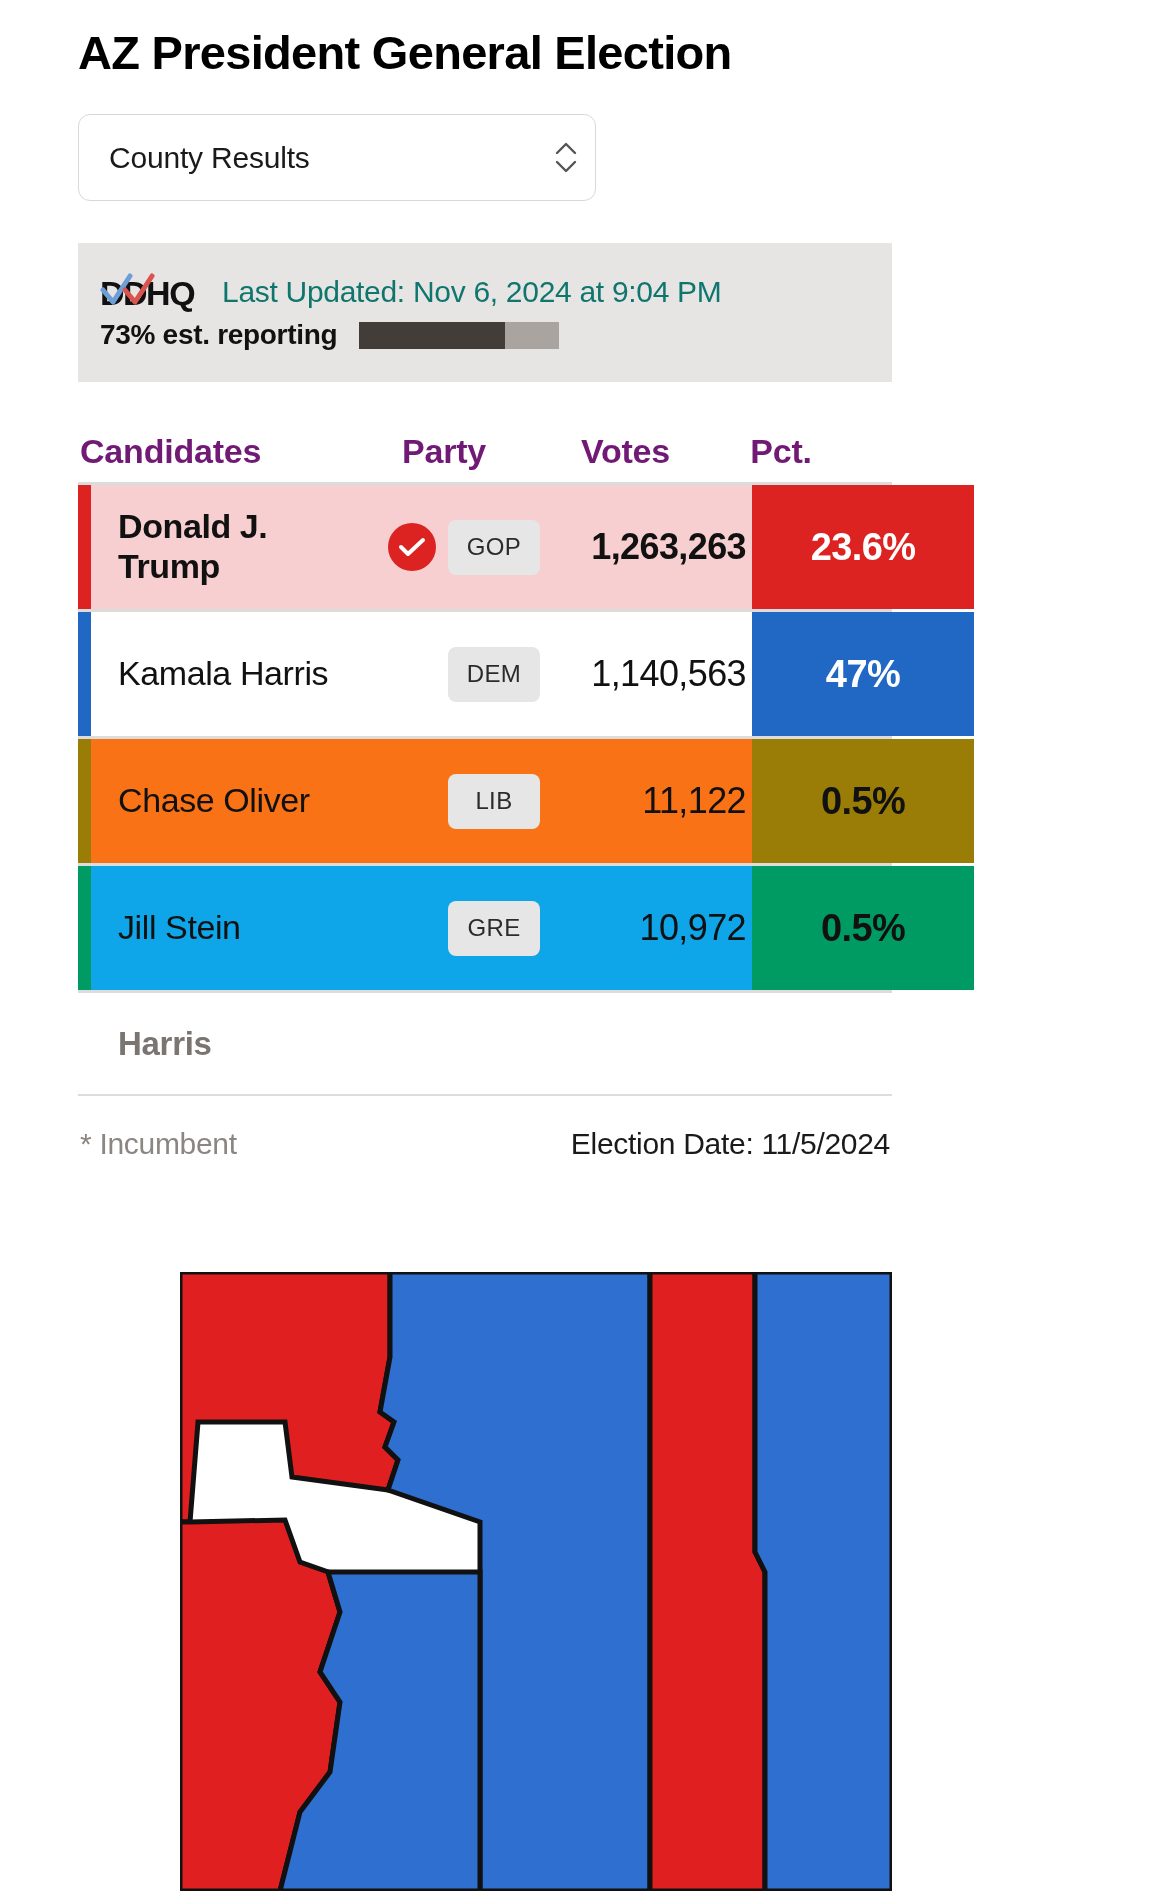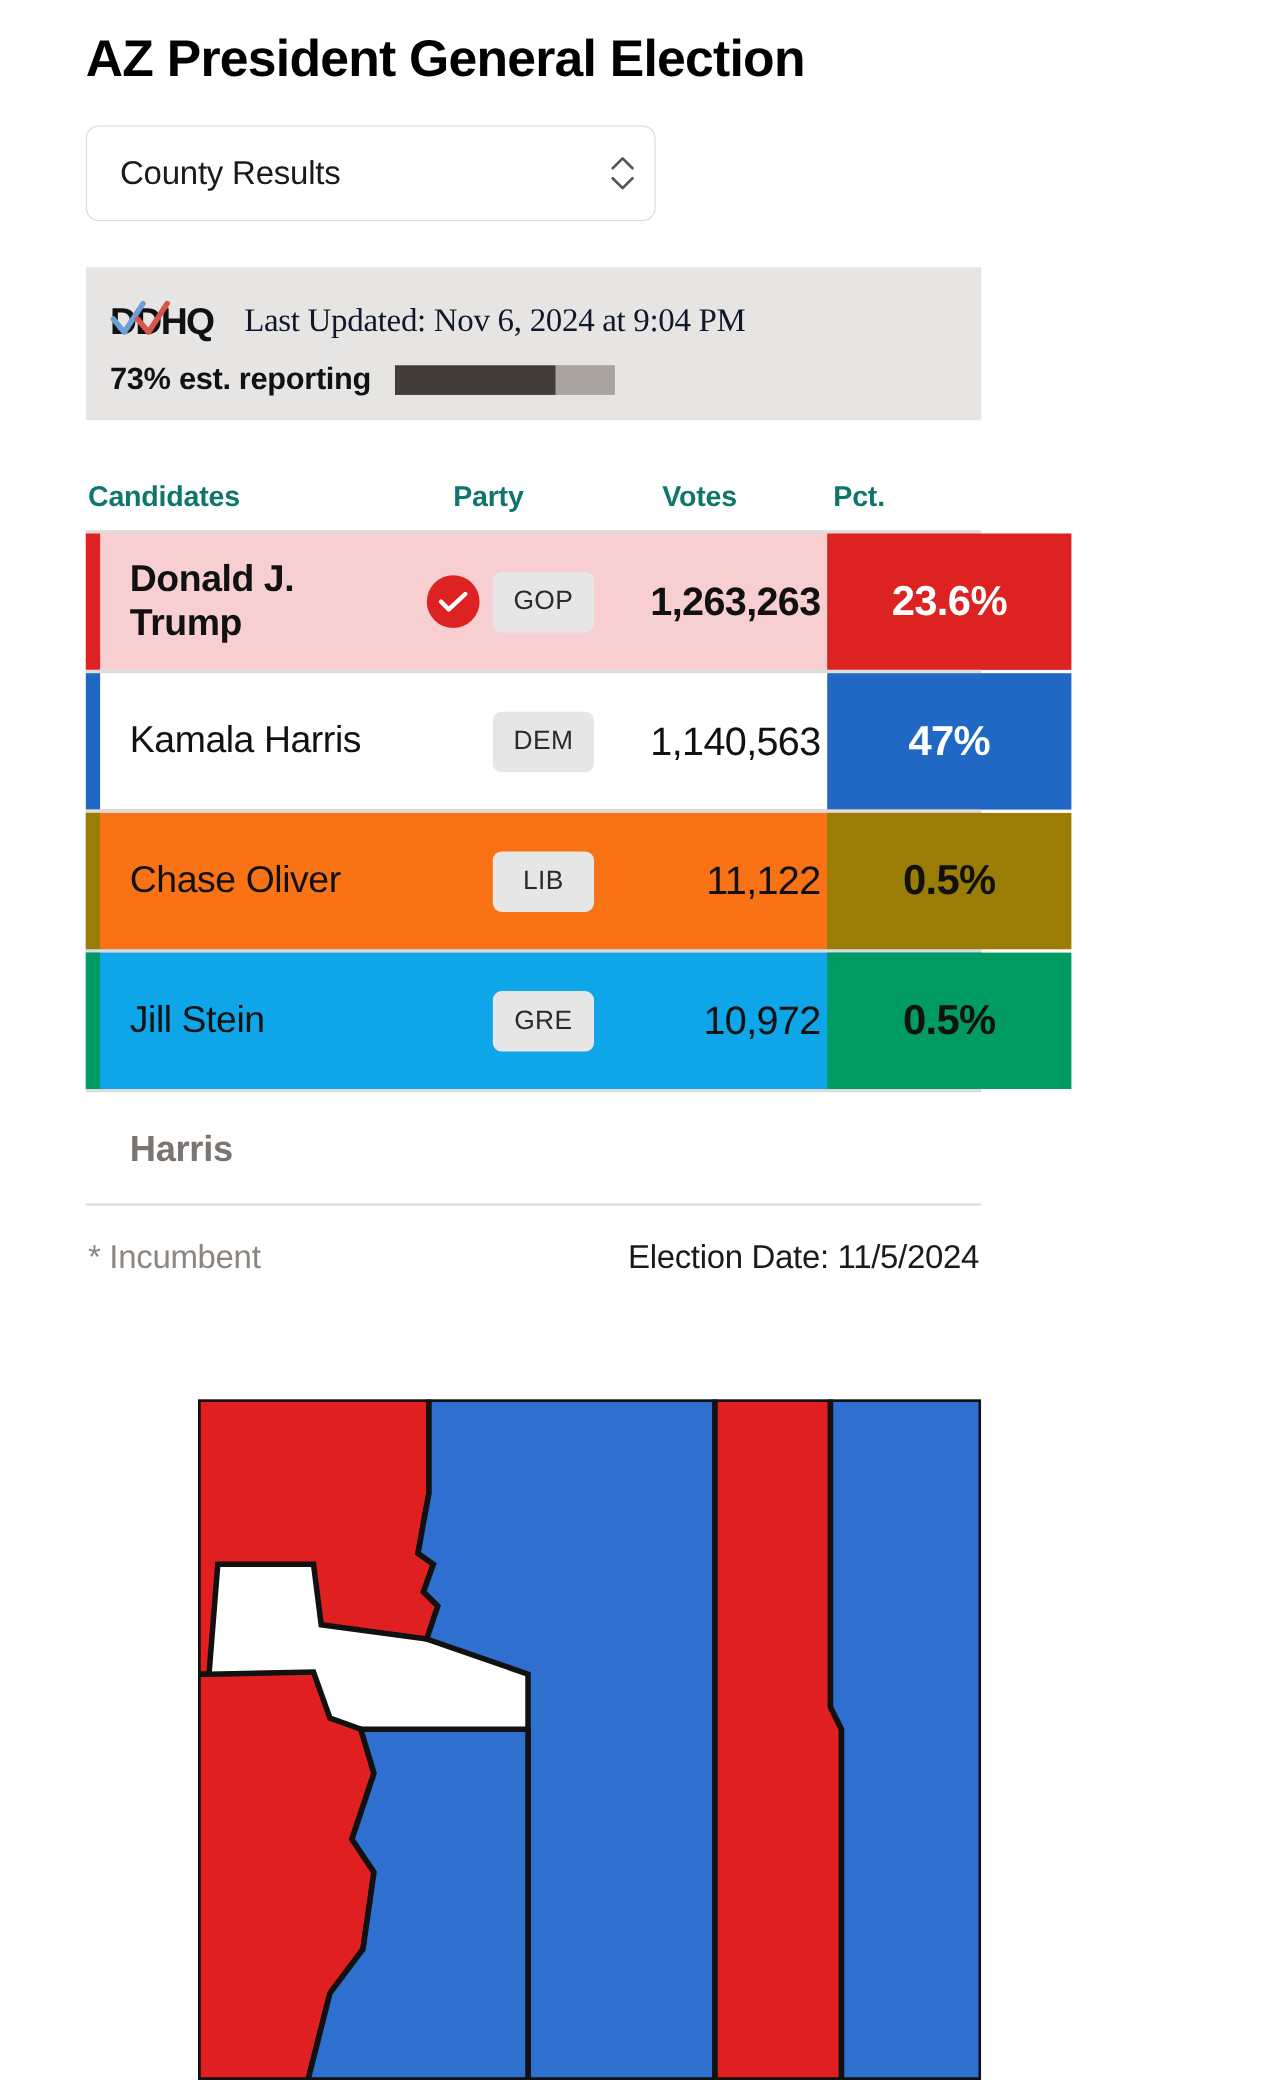--- a/index.html
+++ b/index.html
@@ -75,30 +75,29 @@
     left: 0; top: 2px;
     font-size: 34px;
     font-weight: 700;
     letter-spacing: -1.5px;
     color: #111;
     font-family: "Liberation Sans", sans-serif;
   }
   .ddhq-logo svg { position: absolute; left: 0; top: 0; }
   .updated-text {
     font-size: 30px;
-    color: #0f172a;
+    color: #0f766e;
     letter-spacing: -0.3px;
     white-space: nowrap;
-    font-family: Liberation Serif, serif;
   }
   .info-row2 {
     display: flex;
     align-items: center;
     gap: 22px;
-    margin-top: 10px;
+    margin-top: 0;
     height: 40px;
   }
   .reporting-label {
     font-size: 28px;
     font-weight: 700;
     color: #111;
     letter-spacing: -0.3px;
     white-space: nowrap;
   }
   .progress-track {
@@ -114,23 +113,23 @@
 
   
   .table { position: absolute; left: 78px; top: 420px; width: 814px; }
   .thead {
     display: flex;
     align-items: center;
     height: 62px;
     padding-left: 2px;
   }
   .th {
-    font-size: 26px;
-    font-weight: 700;
-    color: #0f766e;
+    font-size: 34px;
+    font-weight: 700;
+    color: #701a75;
     letter-spacing: -0.2px;
   }
   .th-cand  { width: 278px; text-align: left; }
   .th-party { width: 172px; text-align: center; }
   .th-votes { width: 140px; text-align: right; }
   .th-pct   { width: 222px; text-align: center; }
 
   .row {
     display: flex;
     align-items: stretch;

